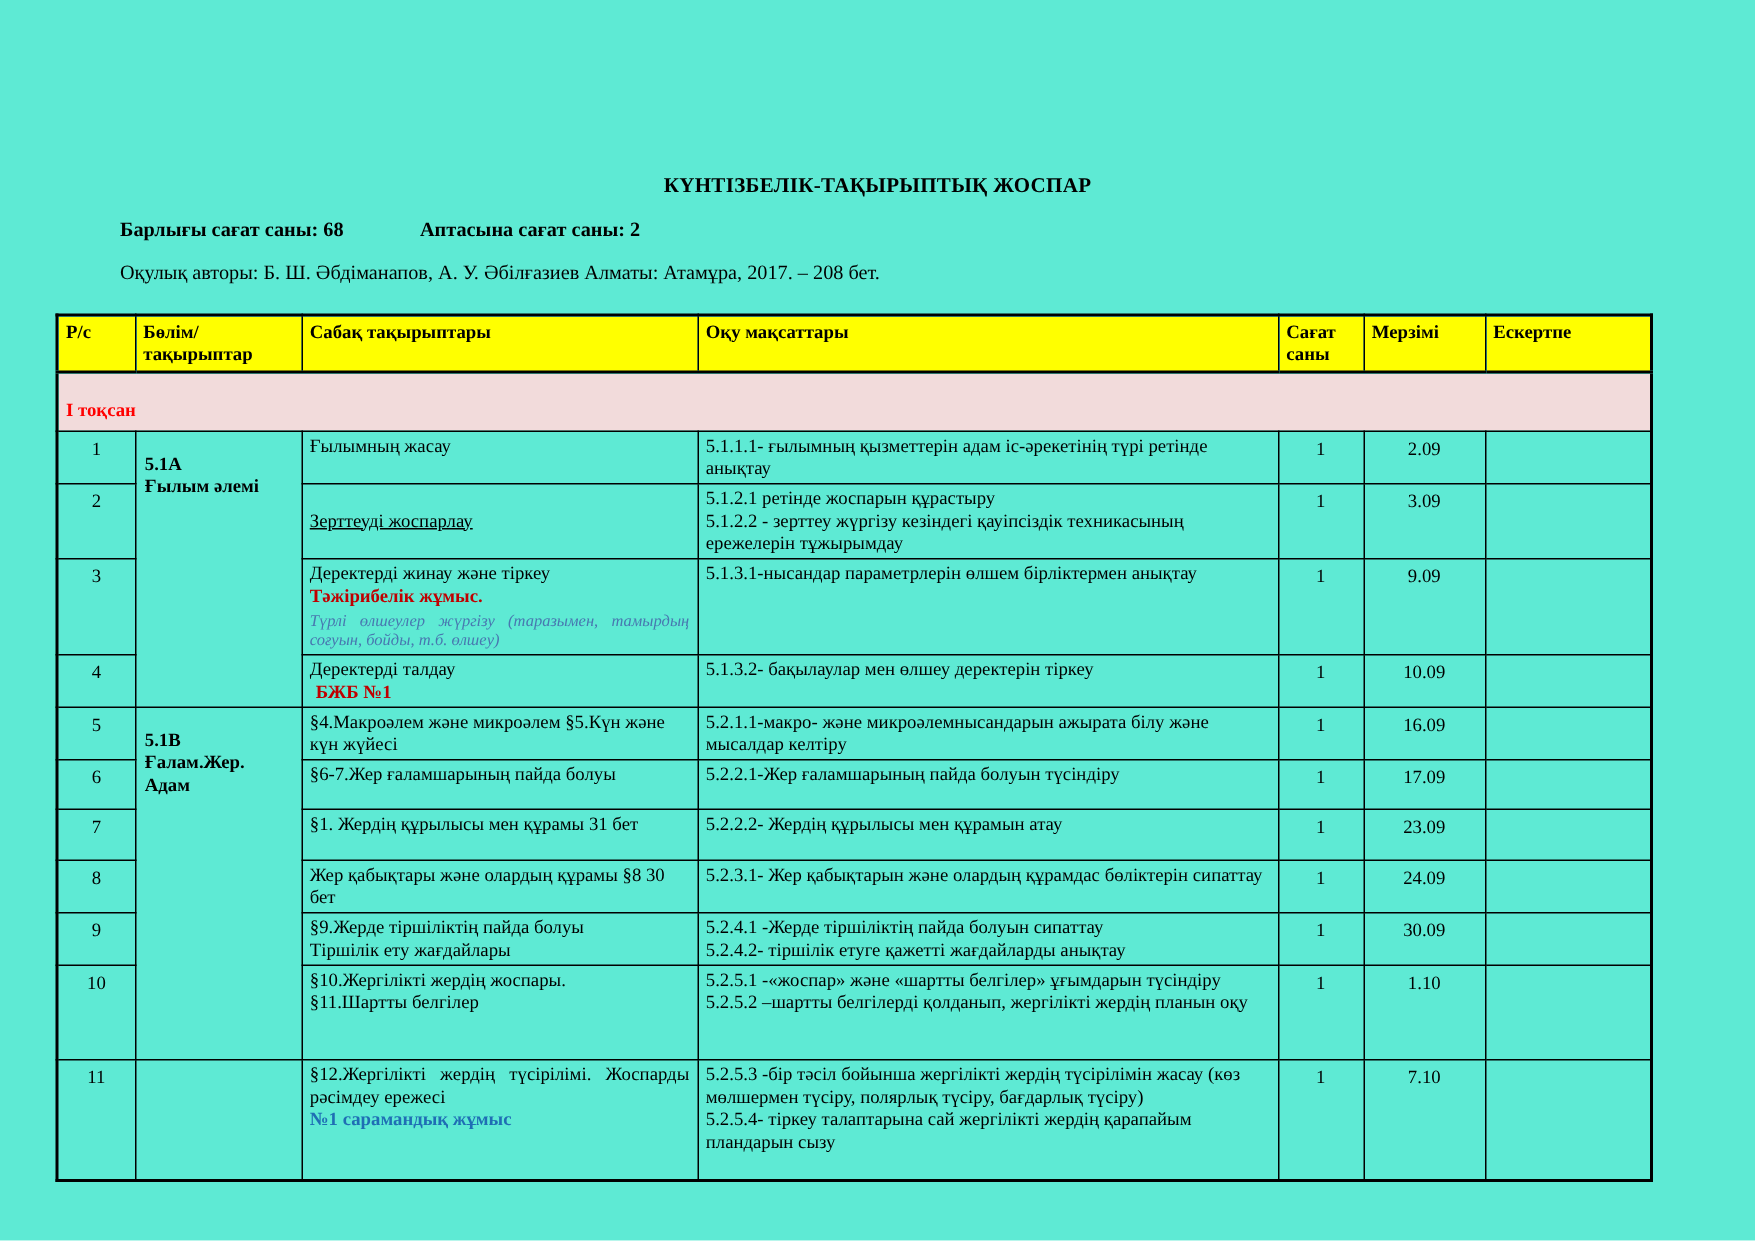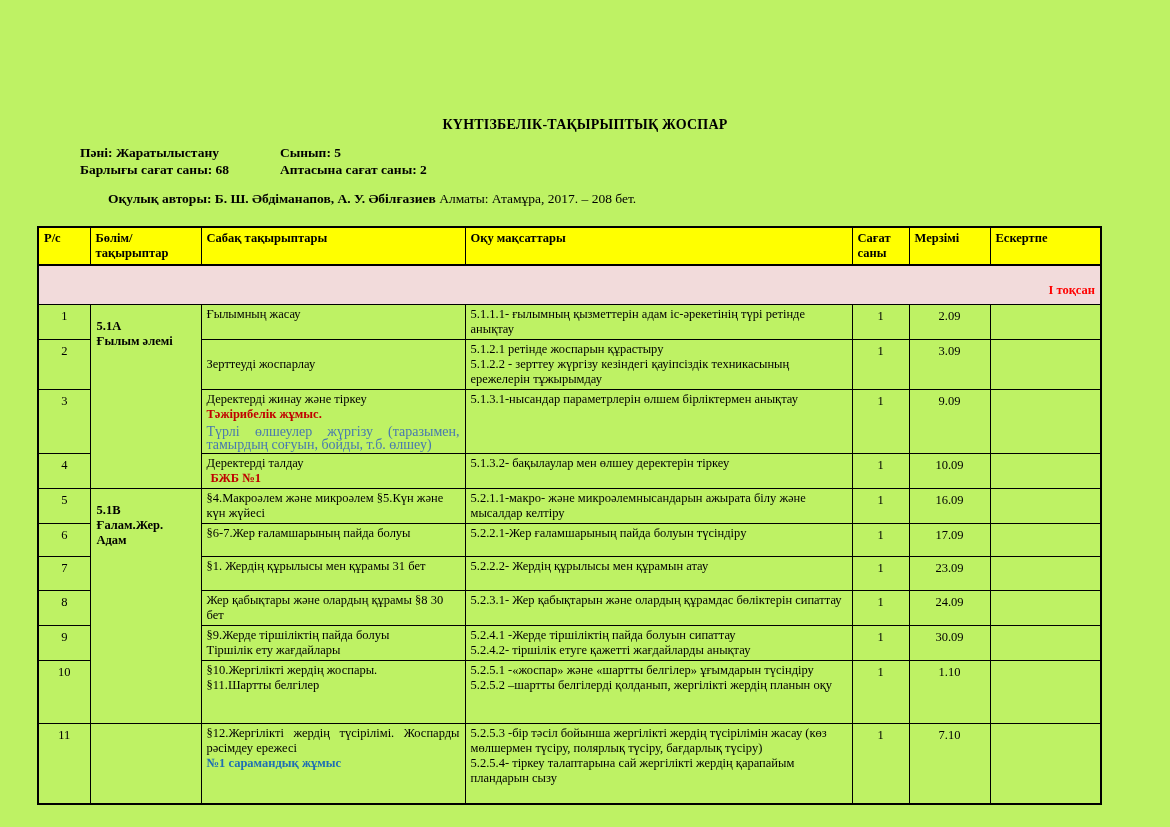--- a/index.html
+++ b/index.html
@@ -1,71 +1,67 @@
 <!DOCTYPE html>
 <html><head>
 <meta charset="utf-8">
 <style>
   * { margin:0; padding:0; box-sizing:border-box; }
   html,body { background:#ffffff; }
   .page {
-    width:1170px; height:827px; background:#bef264; position:relative;
+    width:1170px; height:827px; background:#5eead4; position:relative;
     font-family:"Liberation Serif","DejaVu Serif",serif; color:#000;
     overflow:hidden;
   }
   .doc { padding-top:117px; }
   .title { text-align:center; font-size:14px; font-weight:bold; letter-spacing:.2px; }
   .meta { margin-left:80px; margin-top:11px; font-size:13.5px; font-weight:bold; line-height:17px; }
   .meta-row { display:flex; }
   .meta-left { width:200px; }
   .authors { margin-left:80px; margin-top:13px; font-size:13.5px; }
-  .authors .b { font-weight:bold;margin-left:28px; }
+  .authors .b { font-weight:normal; }
 
   table.plan {
     border-collapse:collapse; table-layout:fixed;
     width:1063px; margin:19px 0 0 37px;
     border:2px solid #000;
   }
   .plan th, .plan td {
     border:1px solid #000; vertical-align:top;
     font-size:12.5px; line-height:15px; padding:2px 5px;
     overflow:hidden;
   }
   .plan thead th {
     background:#FFFF00; text-align:left; font-weight:bold;
     padding:3px 5px; border-bottom:2px solid #000;
   }
   tr.quarter td {
     background:#F2DBDB; color:#FF0000; font-weight:bold;
-    text-align:right; vertical-align:middle; padding-top:14px;
+    text-align:left; vertical-align:middle; padding-top:14px;
   }
   td.num { text-align:center; padding-top:4px; }
   td.ctr { text-align:center; padding-top:4px; }
   td.section { font-weight:bold; padding-top:14px; padding-left:6px; }
-  td.vmid { vertical-align:middle; }
+  td.vmid { vertical-align:middle;text-decoration:underline; }
   .indent { padding-left:7px; }
   .red-label { color:#C00000; font-weight:bold; }
   .sp { padding-left:4px; }
-  .blue-note { color:#4878B0; font-size:14px; line-height:13px; text-align:justify; padding-top:3px; }
+  .blue-note { color:#4878B0; font-size:11px; line-height:13px; text-align:justify; padding-top:3px;font-style:italic; }
   .blue-label { color:#1F6EB4; font-weight:bold; }
   .just { text-align:justify; }
 </style>
 </head>
 <body>
 
 <div class="page">
   <div class="doc">
 
     <div class="title">КҮНТІЗБЕЛІК-ТАҚЫРЫПТЫҚ  ЖОСПАР</div>
 
     <div class="meta">
-      <div class="meta-row">
-        <span class="meta-left">Пәні: Жаратылыстану</span>
-        <span>Сынып: 5</span>
-      </div>
       <div class="meta-row">
         <span class="meta-left">Барлығы сағат саны: 68</span>
         <span>Аптасына сағат саны: 2</span>
       </div>
     </div>
 
     <div class="authors">
       <span class="b">Оқулық авторы: Б. Ш. Әбдіманапов,  А. У.  Әбілғазиев</span>
       <span>Алматы: Атамұра, 2017. – 208 бет.</span>
     </div>

